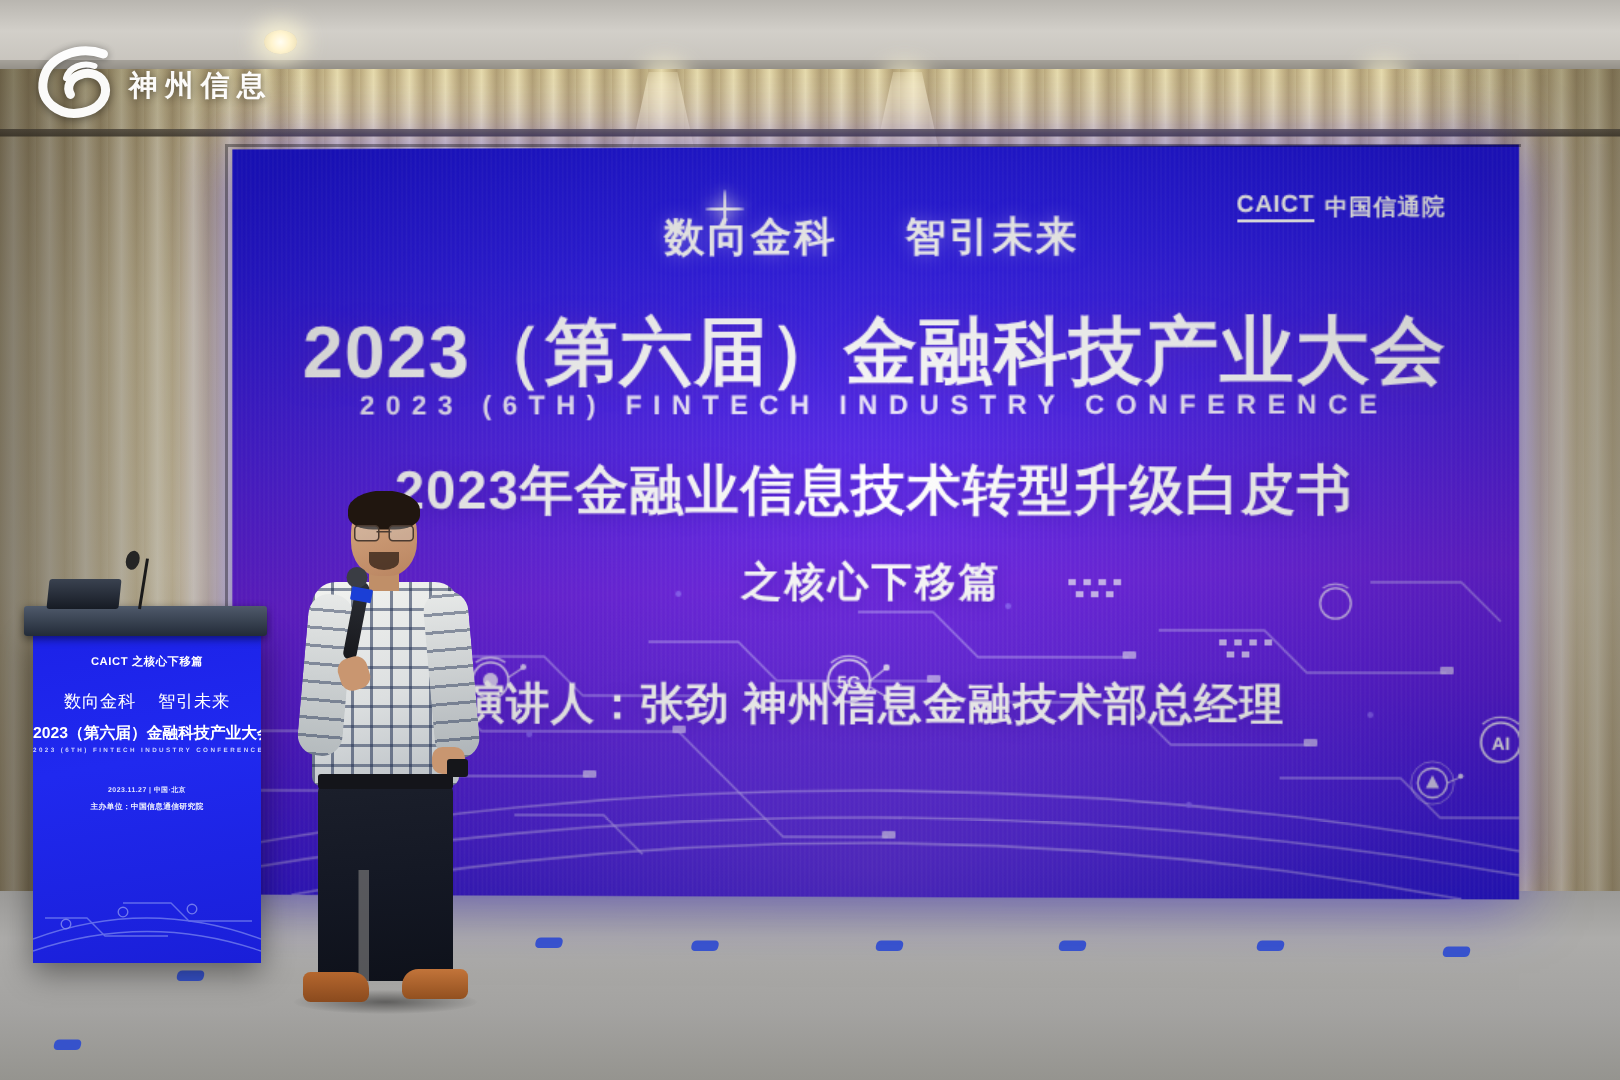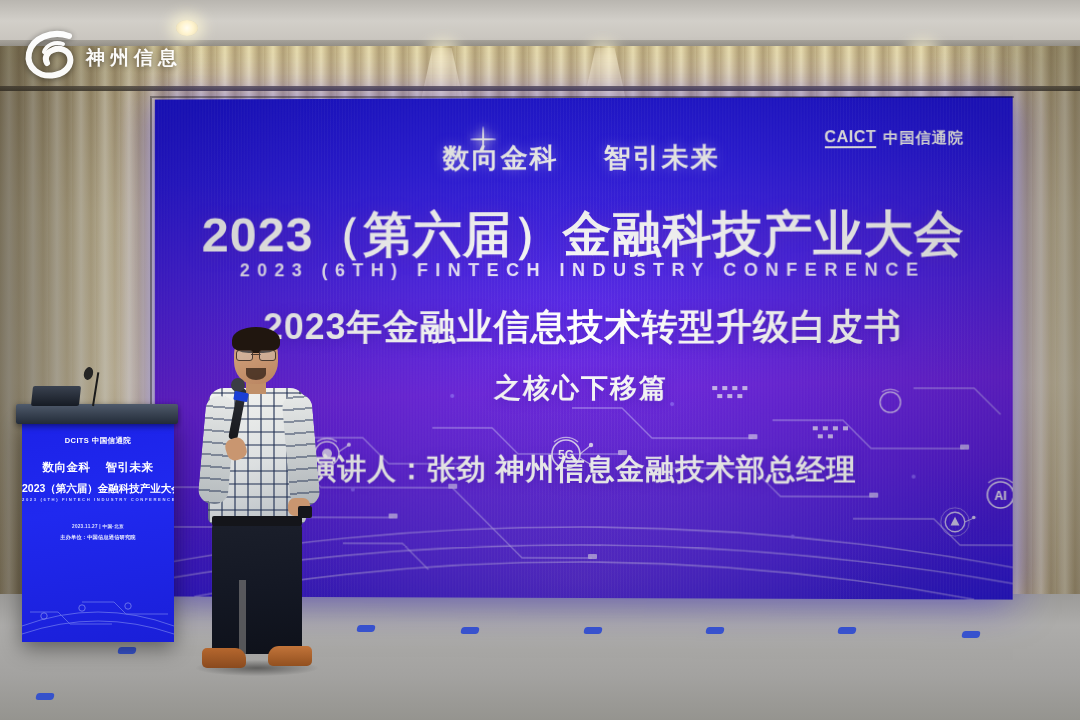--- a/index.html
+++ b/index.html
@@ -192,21 +192,21 @@
   .mic-head{
     position:absolute;left:84px;top:367px;width:9px;height:13px;border-radius:50%;
     background:#252525;transform:rotate(16deg);
   }
   .p-caict{
     position:absolute;left:0;top:16px;width:100%;text-align:center;color:#fff;
     font-size:7.5px;font-weight:700;letter-spacing:.4px;
   }
   .p-tag{
     position:absolute;left:0;top:40px;width:100%;text-align:center;color:#fff;
-    font-size:11.5px;font-weight:700;letter-spacing:.5px;white-space:nowrap;
+    font-size:11.5px;font-weight:400;letter-spacing:.5px;white-space:nowrap;
   }
   .p-title{
     position:absolute;left:0;top:62px;width:100%;text-align:center;color:#fff;
     font-size:10.5px;font-weight:900;white-space:nowrap;
   }
   .p-title-en{
     position:absolute;left:0;top:77px;width:100%;text-align:center;color:#cfd4ff;
     font-size:4.2px;font-weight:600;letter-spacing:1.6px;white-space:nowrap;
   }
   .p-date{
@@ -506,21 +506,21 @@
         <circle cx="26" cy="26" r="16" fill="none" stroke="#ffffff" stroke-width="1" opacity=".45"></circle>
       </svg>
     </div>
 
     <div class="led-vig"></div>
   </div>
   <div class="led-edge"></div>
 
   <div class="podium-side"></div>
   <div class="podium">
-    <div class="p-caict">DCITS 中国信通院</div>
+    <div class="p-caict">CAICT 之核心下移篇</div>
     <div class="p-tag">
       <span>数向金科</span>
       &nbsp;&nbsp;
       <span>智引未来</span>
     </div>
     <div class="p-title">2023（第六届）金融科技产业大会</div>
     <div class="p-title-en">2023 (6TH) FINTECH INDUSTRY CONFERENCE</div>
     <div class="p-date">2023.11.27  |  中国·北京</div>
     <div class="p-host">主办单位：中国信息通信研究院</div>
     <div class="p-circuit">

